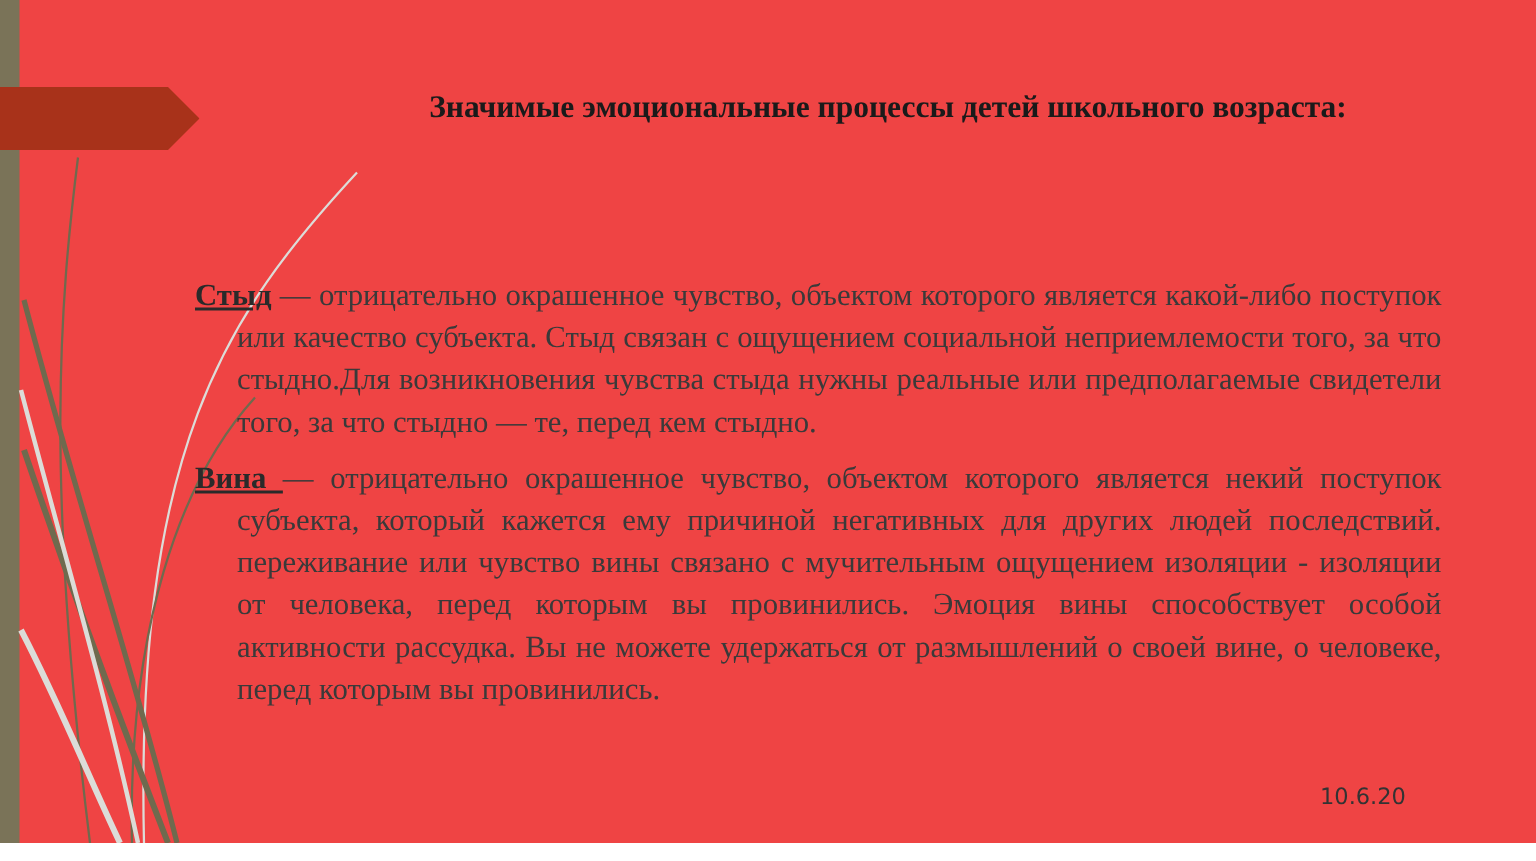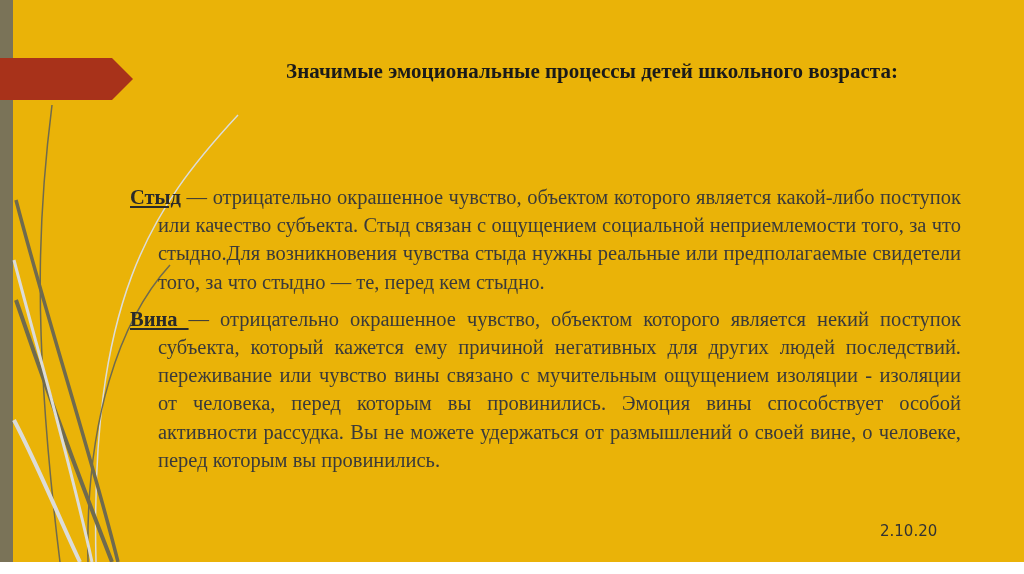--- a/index.html
+++ b/index.html
@@ -1,21 +1,21 @@
 <!DOCTYPE html>
 <html><head>
 <meta charset="utf-8">
 <style>
   html, body { margin: 0; padding: 0; }
   body {
     width: 1024px; height: 574px; overflow: hidden;
     background: #ffffff; position: relative;
     font-family: "Liberation Serif", serif;
   }
-  .slide { position: absolute; left: 0; top: 0; width: 1024px; height: 562px; background: #eab308; overflow: hidden; }
+  .slide { position: absolute; left: 0; top: 0; width: 1024px; height: 562px; background: #ef4444; overflow: hidden; }
   .bottom-strip { position: absolute; left: 0; top: 562px; width: 1024px; height: 12px; background: #ffffff; }
   .side-bar { position: absolute; left: 0; top: 0; width: 13px; height: 562px; background: #7a7358; }
   .arrow { position: absolute; left: 0; top: 58px; width: 133px; height: 42px; }
   .curves { position: absolute; left: 0; top: 0; width: 260px; height: 562px; }
   .title {
     position: absolute; left: 262px; top: 58px; width: 660px;
     text-align: center; font-weight: bold; font-size: 21px; line-height: 27px; color: #1a1a1a;
     font-family: "Liberation Serif", serif;
   }
   .body-text {
@@ -49,15 +49,15 @@
     <polygon points="0,0 112,0 133,21 112,42 0,42" fill="#a8321a"></polygon>
   </svg>
 
   <div class="title">Значимые эмоциональные процессы детей школьного возраста:</div>
 
   <div class="body-text">
     <p class="para"><span class="term">Стыд</span><span> — отрицательно окрашенное чувство, объектом которого является какой-либо поступок или качество субъекта. Стыд связан с ощущением социальной неприемлемости того, за что стыдно.Для возникновения чувства стыда нужны реальные или предполагаемые свидетели того, за что стыдно — те, перед кем стыдно.</span></p>
     <p class="para"><span class="term">Вина </span><span>— отрицательно окрашенное чувство, объектом которого является некий поступок субъекта, который кажется ему причиной негативных для других людей последствий. переживание или чувство вины связано с мучительным ощущением изоляции - изоляции от человека, перед которым вы провинились. Эмоция вины способствует особой активности рассудка. Вы не можете удержаться от размышлений о своей вине, о человеке, перед которым вы провинились.</span></p>
   </div>
 
-  <div class="date">2.10.20</div>
+  <div class="date">10.6.20</div>
 </div>
 <div class="bottom-strip"></div>
 
 </body></html>

